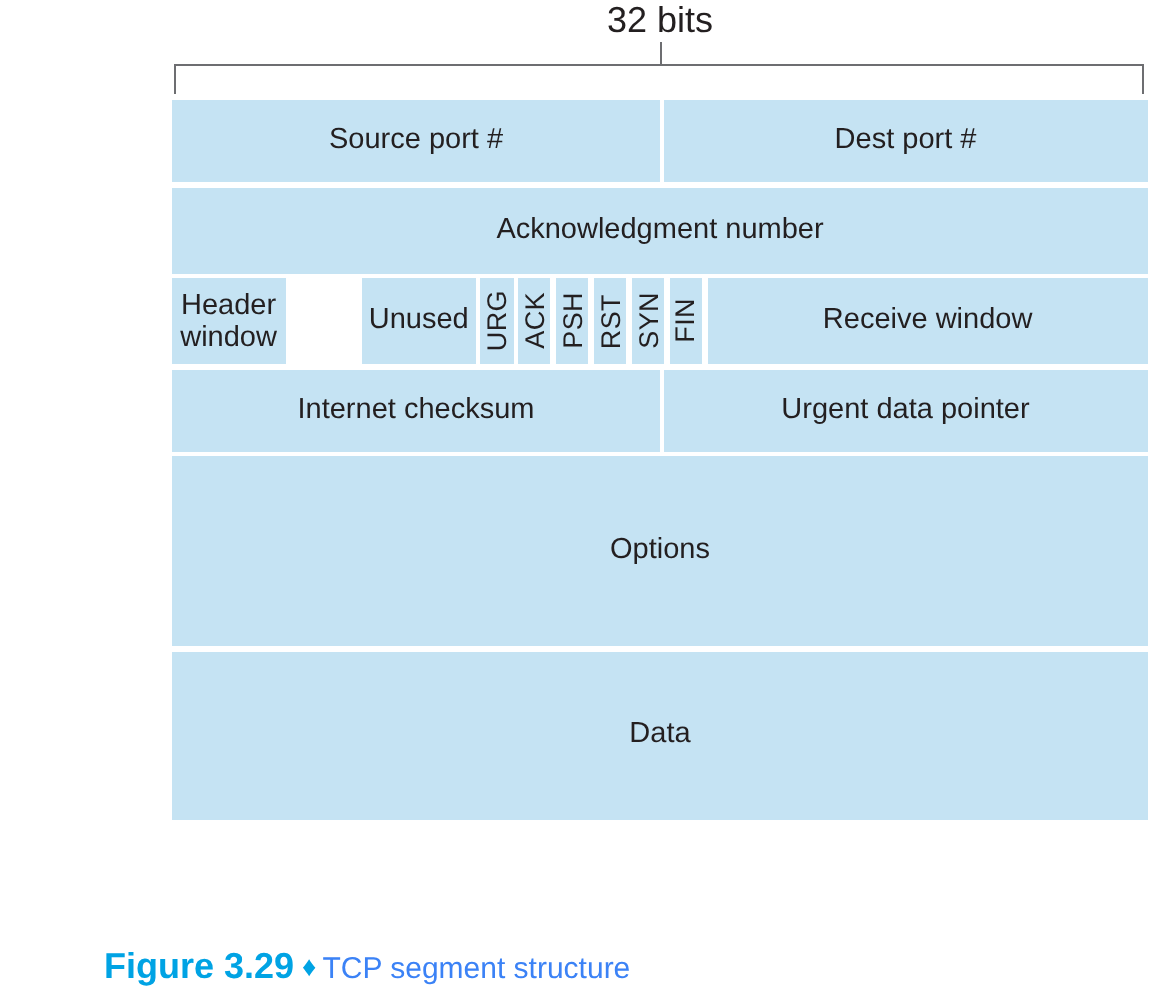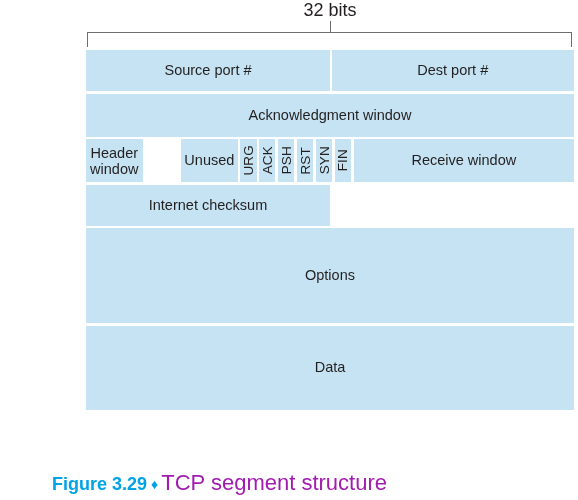--- a/index.html
+++ b/index.html
@@ -125,43 +125,43 @@
     margin-left: 48px;
   }
   #caption-diamond {
     color: #00a3e4;
     font-size: 14px;
     padding: 0 3px 0 4px;
     position: relative;
     top: -1px;
   }
   #caption-text {
-    color: #a21caf;
-    font-size: 22px;
+    color: #3b82f6;
+    font-size: 15px;
   }
 </style>
 </head>
 <body>
 
 <div id="width-label">32 bits</div>
 
 <div id="width-tick"></div>
 
 <div id="width-bracket"></div>
 
 <div id="segment-diagram">
 
   <div class="seg-row row-ports">
     <div class="seg-cell cell-half-l">Source port #</div>
     <div class="seg-cell cell-half-r">Dest port #</div>
   </div>
 
 
   <div class="seg-row row-ack">
-    <div class="seg-cell cell-full">Acknowledgment window</div>
+    <div class="seg-cell cell-full">Acknowledgment number</div>
   </div>
 
   <div class="seg-row row-flags">
     <div class="seg-cell cell-hdrlen cell-two-line">
       <div>
         <span>Header</span><br>
         <span>window</span>
       </div>
     </div>
 
@@ -184,20 +184,21 @@
     </div>
     <div class="seg-cell cell-flag">
       <span class="flag-label">FIN</span>
     </div>
 
     <div class="seg-cell cell-rwnd">Receive window</div>
   </div>
 
   <div class="seg-row row-cksum">
     <div class="seg-cell cell-half-l">Internet checksum</div>
+    <div class="seg-cell cell-half-r">Urgent data pointer</div>
   </div>
 
   <div class="seg-row row-options">
     <div class="seg-cell cell-full">Options</div>
   </div>
 
   <div class="seg-row row-data">
     <div class="seg-cell cell-full">Data</div>
   </div>
 

